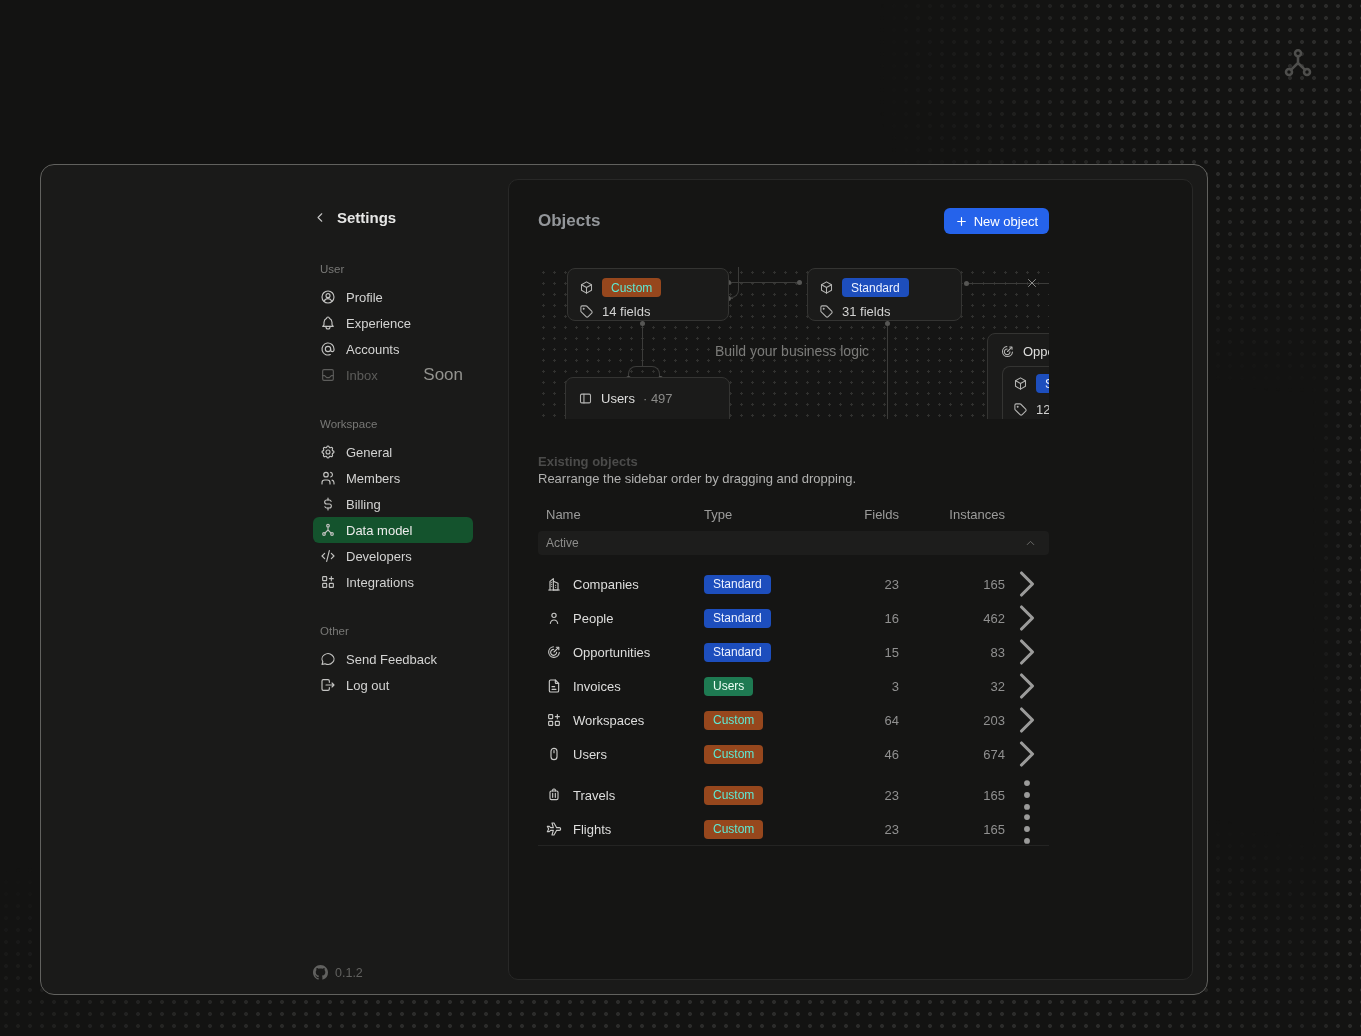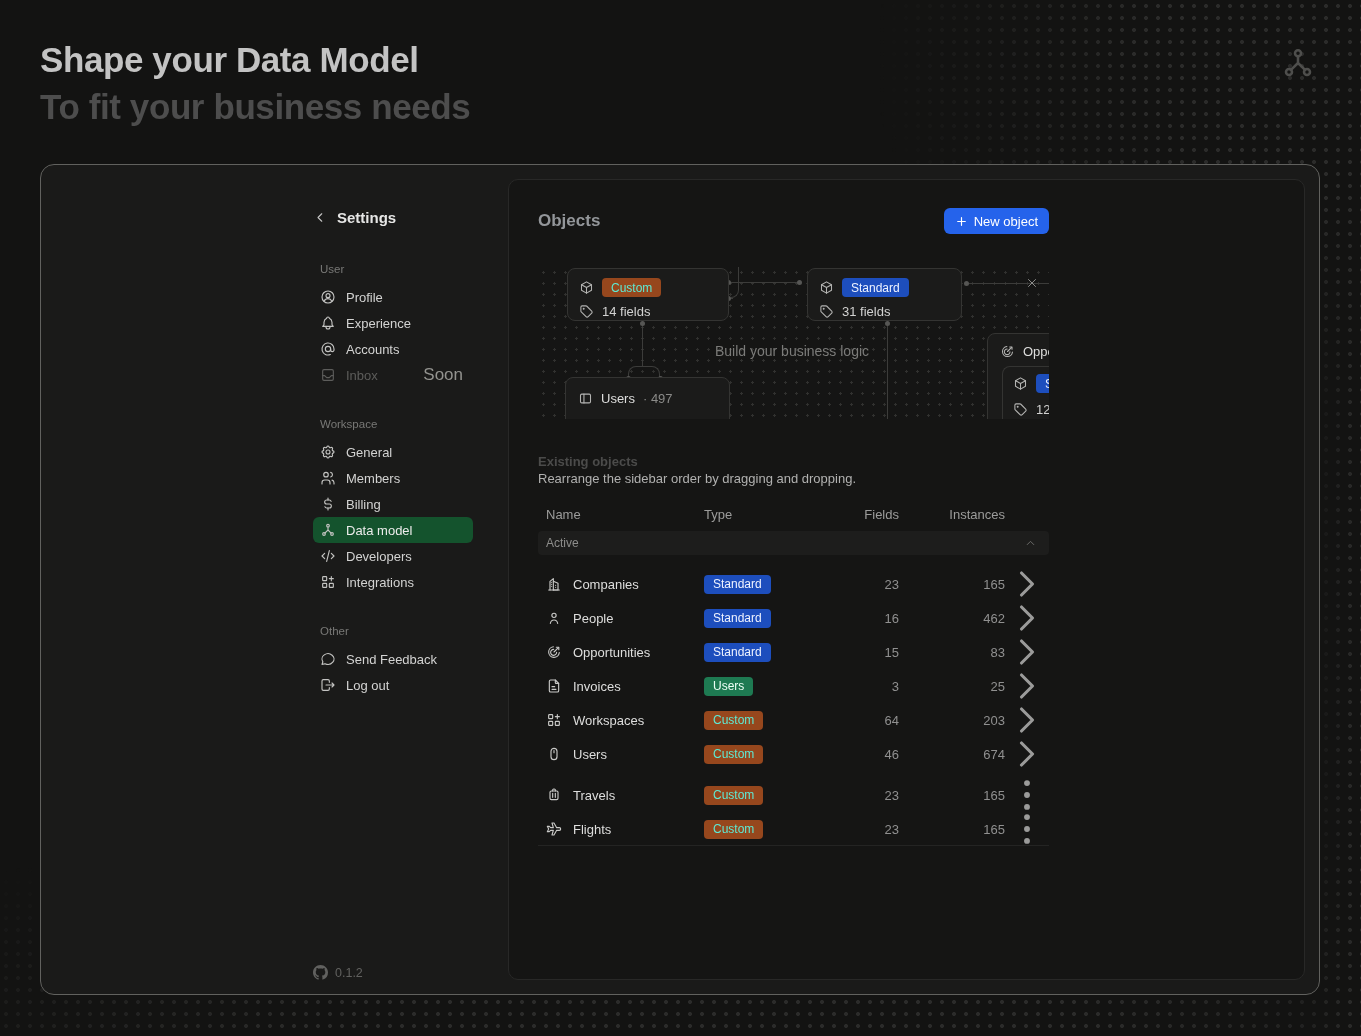--- a/index.html
+++ b/index.html
@@ -20,21 +20,21 @@
 
   .hero { position:absolute; left:40px; top:36px; }
   .hero h1 { font-size:35px; line-height:48px; font-weight:700; letter-spacing:-0.4px; color:#c3c3c3; }
   .hero h2 { font-size:35px; line-height:46px; font-weight:700; letter-spacing:-0.4px; color:#4d4d4d; }
   .brand-icon { position:absolute; left:1280px; top:45px; width:36px; height:36px; color:#4e4e4c; }
 
   .ic { display:inline-flex; flex:none; }
   .ic svg { width:100%; height:100%; display:block; }
 
   
-  .panel { position:absolute; left:40px; top:164px; width:1280px; height:831px;
+  .panel { position:absolute; left:40px; top:164px; width:1168px; height:831px;
     background:#1a1a19; border:1px solid #61615e; border-radius:14px; }
 
   
   .sidebar { position:absolute; left:272px; top:0; bottom:0; width:160px; }
   .settings-head { margin-top:42px; display:flex; align-items:center; gap:9px; height:20px;
     color:#e6e6e5; font-size:15px; font-weight:700; cursor:pointer; }
   .settings-head .ic { width:15px; height:15px; color:#c6c6c5; }
   .nav-section { margin-top:30px; }
   .nav-section:first-child { margin-top:36px; }
   .sec-label { font-size:11.5px; color:#787876; height:14px; margin-bottom:7px; padding-left:7px; }
@@ -114,24 +114,20 @@
   .cell.num { text-align:right; font-size:13px; color:#909090; }
   .cell.action { display:flex; justify-content:center; width:44px; color:#9b9b9a; }
   .cell.action .ic, .cell.action { cursor:pointer; }
 </style>
 </head>
 <body>
 
 <div class="page">
   <div class="bg-dots"></div>
 
-  <div class="hero">
-    <h1>Shape your Data Model</h1>
-    <h2>To fit your business needs</h2>
-  </div>
   <span class="ic brand-icon">
       <svg viewBox="0 0 24 24" fill="none" stroke="currentColor" stroke-width="1.7" stroke-linecap="round" stroke-linejoin="round">
         <circle cx="12" cy="5.5" r="2"></circle>
         <circle cx="6" cy="18" r="2"></circle>
         <circle cx="18" cy="18" r="2"></circle>
         <path d="M12 7.5V12M12 12l-4.7 4.6M12 12l4.7 4.6"></path>
       </svg>
     </span>
 
   <div class="panel">
@@ -537,21 +533,21 @@
                           <path d="M14 3H7a2 2 0 0 0-2 2v14a2 2 0 0 0 2 2h10a2 2 0 0 0 2-2V8z"></path>
                           <path d="M9 13h4M9 17h6"></path>
                         </svg>
                       </i>
       <b class="rname">Invoices</b>
     </span>
     <span class="cell type">
       <em class="badge badge--remote">Users</em>
     </span>
     <span class="cell num fields">3</span>
-    <span class="cell num inst">25</span>
+    <span class="cell num inst">32</span>
     <span class="cell action ic">
                       <svg viewBox="0 0 24 24" fill="none" stroke="currentColor" stroke-width="1.7" stroke-linecap="round" stroke-linejoin="round">
                         <path d="M9 6l6 6-6 6"></path>
                       </svg>
                     </span>
   </div>
 
   <div class="trow">
     <span class="cell name">
       <i class="rowicon">

